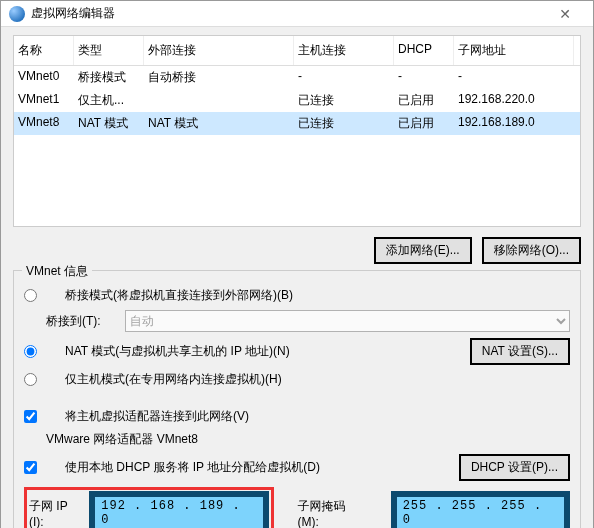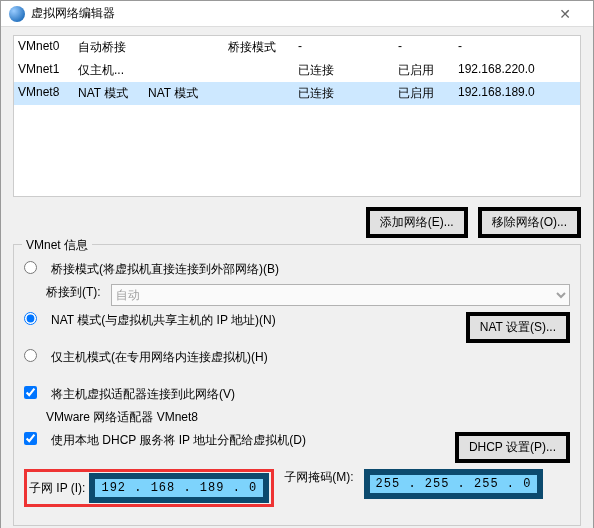--- a/index.html
+++ b/index.html
@@ -17,49 +17,57 @@
 .trow .cell { padding: 3px 4px; }
 .trow.selected { background: #cde8ff; }
 .cell.c1 { width: 60px; }
 .cell.c2 { width: 70px; }
 .cell.c3 { width: 150px; }
 .cell.c4 { width: 100px; }
 .cell.c5 { width: 60px; }
 .cell.c6 { width: 120px; }
 .tbody { height: 160px; background: #fff; }
 .btnrow { display: flex; justify-content: flex-end; gap: 10px; margin: 10px 0 6px 0; }
-button.win { background: #e1e1e1; border: 4px solid #000000; padding: 3px 10px; min-width: 88px; cursor: default; }
+button.win { background: #e1e1e1; border: 2px solid #000000; padding: 3px 10px; min-width: 88px; cursor: default; }
 button.win:disabled { color: #999; }
 .group { border: 1px solid #ccc; padding: 10px 10px 12px 10px; position: relative; margin-top: 4px; background: #f0f0f0; }
 .group .legend { position: absolute; top: -8px; left: 8px; background: #f0f0f0; padding: 0 4px; }
-.rowline { display: flex; align-items: flex-start; margin: 6px 0; gap: 10px; }
+.rowline { display: flex; align-items: center; margin: 6px 0; gap: 24px; }
 .indent { margin-left: 22px; }
 input[type=radio], input[type=checkbox] { margin: 0 4px 0 0; vertical-align: middle; }
 select.combo { flex: 1; height: 22px; background: #fff; border: 1px solid #999; }
 .ipbox { background: #7dd3fc; border: 6px solid #0c4a6e; padding: 2px 6px; font-family: Liberation Mono, monospace; letter-spacing: 1px; min-width: 140px; display: inline-block; }
 .redbox { border: 3px solid #e33; padding: 1px 2px; display: inline-flex; align-items: center; gap: 4px; }
 .spacer { flex: 1; }
 </style>
 </head>
 <body>
 
 <div class="window">
   <div class="titlebar">
     <span class="appicon"></span>
     <span class="title">虚拟网络编辑器</span>
     <span class="close">✕</span>
   </div>
 
   <div class="content">
     <div class="table">
+      <div class="thead">
+        <div class="cell c1">名称</div>
+        <div class="cell c2">类型</div>
+        <div class="cell c3">外部连接</div>
+        <div class="cell c4">主机连接</div>
+        <div class="cell c5">DHCP</div>
+        <div class="cell c6">子网地址</div>
+      </div>
       <div class="tbody">
         <div class="trow">
           <div class="cell c1">VMnet0</div>
+          <div class="cell c2">桥接模式</div>
           <div class="cell c3">自动桥接</div>
-          <div class="cell c2">桥接模式</div>
           <div class="cell c4">-</div>
           <div class="cell c5">-</div>
           <div class="cell c6">-</div>
         </div>
         <div class="trow">
           <div class="cell c1">VMnet1</div>
           <div class="cell c2">仅主机...</div>
           <div class="cell c3"></div>
           <div class="cell c4">已连接</div>
           <div class="cell c5">已启用</div>

